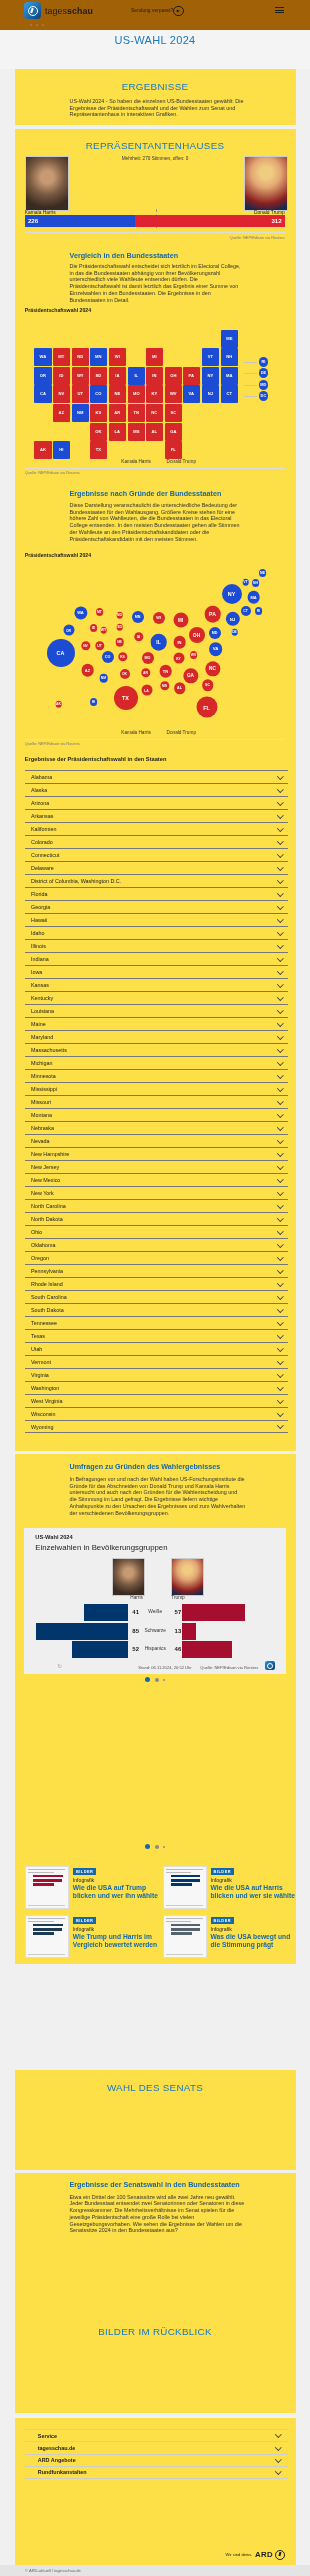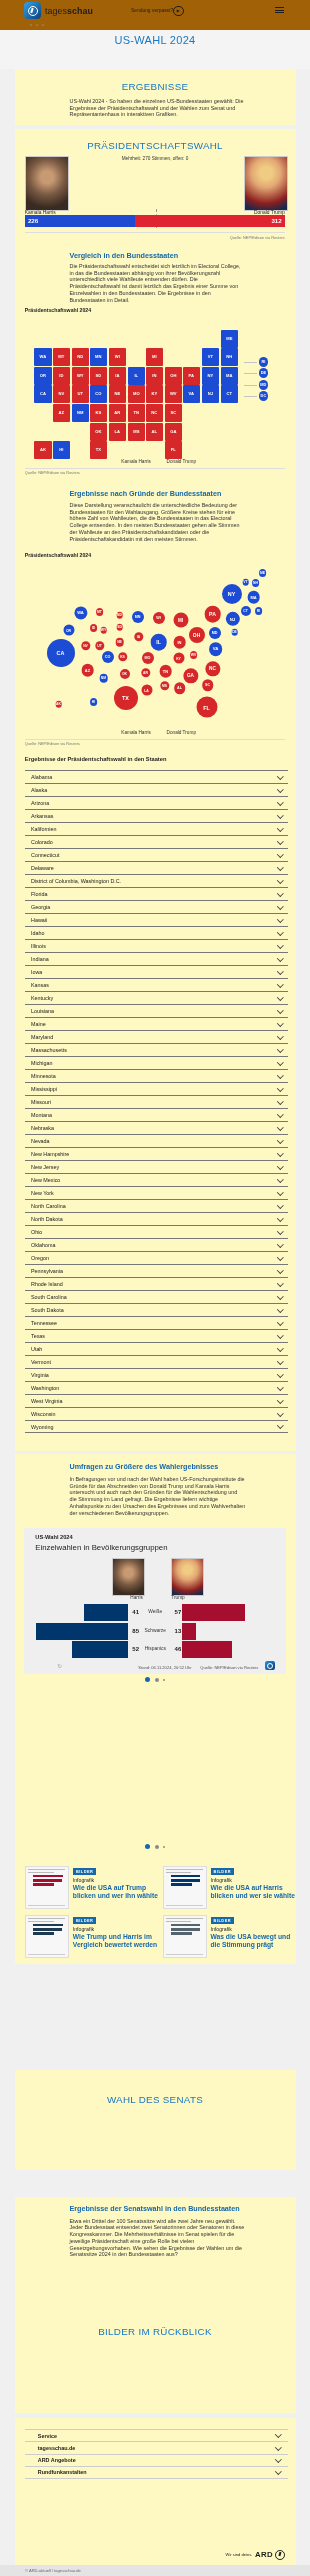--- a/index.html
+++ b/index.html
@@ -1,18 +1,18 @@
 <!DOCTYPE html>
 <html style="font-size:8.3px"><head>
 <meta charset="utf-8">
 <style>
   html,body{margin:0;padding:0;background:#ececec;font-family:"Liberation Sans",sans-serif;color:#333;}
   #page{position:relative;width:310px;height:2576px;margin:0 auto;background:#f0f0f0;overflow:hidden;}
   .abs{position:absolute;}
-  .card{position:absolute;left:14.5px;width:281px;background:#fef9c3;}
+  .card{position:absolute;left:14.5px;width:281px;background:#fde047;}
   
   #topbar{left:0;top:0;width:310px;height:30px;background:#a16207;border-bottom:0.5px solid #e2e2e2;}
   #logo{left:24px;top:2.1px;width:17px;height:17px;border-radius:4.1px;background:linear-gradient(135deg,#35a3e8,#0a3f7d);}
   #logo .eye{position:absolute;left:3.6px;top:3.6px;width:8.8px;height:8.8px;border:1px solid #fff;border-radius:50%;}
   #logo .eye i{position:absolute;left:2.6px;top:1.6px;width:2.1px;height:4.7px;background:#fff;transform:rotate(18deg);}
   #brand{left:45px;top:5.7px;font-size:8.8px;color:#1d1d1d;letter-spacing:0.1px;}
   #brand b{font-weight:700;}
   #watch{left:131px;top:8.3px;font-size:4.9px;color:#1d1d1d;}
   #playicon{left:173px;top:5.7px;width:8.8px;height:8.8px;border:0.8px solid #1d1d1d;border-radius:50%;font-size:4.1px;line-height:8.8px;text-align:center;color:#1d1d1d;}
   #burger{left:275px;top:7.2px;width:8.8px;height:6.2px;}
@@ -85,21 +85,21 @@
   .teaser-thumb .tl{height:1px;background:#bbb;margin:2.1px 2.6px 1px;}
   .teaser-thumb .tl.s{width:60%;}
   .teaser-thumb .tb{height:2.6px;margin:1.6px 5.2px 0 7.2px;background:var(--c,#a50e2e);}
   .teaser-thumb .tb.b2{width:70%;} .teaser-thumb .tb.b3{width:50%;}
   .teaser-thumb .tf{position:absolute;bottom:1.6px;left:2.6px;right:2.6px;height:1px;background:#ccc;}
   .badge{position:absolute;background:#1568a9;color:#fff;font-size:3.9px;font-weight:700;letter-spacing:0.5px;padding:1px 3.1px;}
   .kicker{position:absolute;font-size:5.2px;color:#1d1d1d;}
   .t-title{position:absolute;font-size:6.7px;line-height:7.8px;font-weight:700;color:#1568a9;width:90px;}
   
   #card-rep{top:1967px;height:99px;} #card-sen{top:2070px;height:100px;}
-  #card-senwahl{top:2173px;height:156px;margin-top:24px;} #card-rueck{top:2314px;height:99px;}
+  #card-senwahl{top:2173px;height:156px;} #card-rueck{top:2314px;height:99px;}
   
   #card-footer{top:2418px;height:147px;}
   .f-row{height:12.4px;border-top:0.5px solid #ccc;display:flex;align-items:center;justify-content:space-between;padding:0 7.2px 0 13px;font-size:5.4px;font-weight:700;color:#222;cursor:pointer;box-sizing:border-box;}
   #f-acc .f-row:last-child{border-bottom:0.5px solid #ccc;}
   .f-link{font-size:5.2px;color:#333;margin-bottom:5.7px;cursor:pointer;}
   #ard-foot{position:absolute;right:10.3px;top:132px;display:flex;align-items:center;gap:2.6px;}
   #ard-foot .slog{font-size:4.1px;color:#1d1d1d;}
   #ard-foot .ard{font-size:7.8px;font-weight:700;color:#1d1d1d;letter-spacing:0.3px;}
   #ard-foot .circ{width:7.8px;height:7.8px;border:1px solid #1d1d1d;border-radius:50%;position:relative;}
   #ard-foot .circ::after{content:"";position:absolute;left:2.1px;top:1px;width:1.6px;height:3.6px;background:#1d1d1d;transform:rotate(15deg);}
@@ -142,21 +142,21 @@
         <span class="tab"></span>
       </div>
   </div>
 
   <div id="card-ergebnisse" class="card">
     <div class="abs sec-title" style="top:12.4px;">ERGEBNISSE</div>
     <div class="abs para" style="left:55px;top:29px;">US-Wahl 2024 - So haben die einzelnen US-Bundesstaaten gewählt: Die Ergebnisse der Präsidentschaftswahl und der Wahlen zum Senat und Repräsentantenhaus in interaktiven Grafiken.</div>
   </div>
 
   <div id="card-praesident" class="card">
-    <div class="abs sec-title" style="top:11.4px;">PRÄSIDENTSCHAFTSWAHL</div>
+    <div class="abs sec-title" style="top:11.4px;">REPRÄSENTANTENHAUSES</div>
     <div class="abs" style="top:27px;width:100%;text-align:center;font-size:4.7px;color:#333;">Mehrheit: 270 Stimmen, offen: 0</div>
     <div class="abs photo harris" style="left:10.3px;top:27px;"></div>
     <div class="abs photo trump" style="left:229px;top:27px;"></div>
     <div class="abs candname" style="left:10.3px;top:81px;">Kamala Harris</div>
     <div class="abs candname" style="left:10.3px;top:81px;width:260px;text-align:right;">Donald Trump</div>
     <div id="majline" class="abs"></div>
     <div id="evbar" class="abs">
       <div id="ev-h">226</div>
       <div id="ev-t">312</div>
     </div>
@@ -705,21 +705,21 @@
           <span class="chev"></span>
         </div>
         <div class="acc-row">
           <span>Wyoming</span>
           <span class="chev"></span>
         </div>
       </div>
   </div>
 
   <div id="card-umfragen" class="card">
-    <div class="abs h-blue" style="left:55px;top:8.3px;">Umfragen zu Größere des Wahlergebnisses</div>
+    <div class="abs h-blue" style="left:55px;top:8.3px;">Umfragen zu Gründen des Wahlergebnisses</div>
     <div class="abs para" style="left:55px;top:22px;">In Befragungen vor und nach der Wahl haben US-Forschungsinstitute die Gründe für das Abschneiden von Donald Trump und Kamala Harris untersucht und auch nach den Gründen für die Wahlentscheidung und die Stimmung im Land gefragt. Die Ergebnisse liefern wichtige Anhaltspunkte zu den Ursachen des Ergebnisses und zum Wahlverhalten der verschiedenen Bevölkerungsgruppen.</div>
 
     <div id="igbox" class="abs">
       <div class="kick">US-Wahl 2024</div>
       <div class="t">Einzelwahlen in Bevölkerungsgruppen</div>
       <div class="photo harris small abs" style="left:88px;top:29.5px;"></div>
       <div class="photo trump small abs" style="left:147px;top:29.5px;"></div>
       <div class="abs" style="left:88px;top:67px;width:30.5px;text-align:right;font-size:4.7px;">Harris</div>
       <div class="abs" style="left:147px;top:67px;font-size:4.7px;">Trump</div>
       <div>
@@ -814,21 +814,21 @@
             <div class="tf"></div>
           </div>
           <span class="badge" style="left:48px;top:1.6px;">BILDER</span>
           <span class="kicker" style="left:48px;top:11.4px;">Infografik</span>
           <span class="t-title" style="left:48px;top:18px;">Was die USA bewegt und die Stimmung prägt</span>
         </div>
       </div>
   </div>
 
   <div id="card-sen" class="card">
-    <div class="abs sec-title" style="top:24px;">WAHL DES SENATS</div>
+    <div class="abs sec-title" style="top:12px;">WAHL DES SENATS</div>
   </div>
   <div id="card-senwahl" class="card">
     <div class="abs h-blue" style="left:55px;top:7.2px;">Ergebnisse der Senatswahl in den Bundesstaaten</div>
     <div class="abs para" style="left:55px;top:20.7px;">Etwa ein Drittel der 100 Senatssitze wird alle zwei Jahre neu gewählt. Jeder Bundesstaat entsendet zwei Senatorinnen oder Senatoren in diese Kongresskammer. Die Mehrheitsverhältnisse im Senat spielen für die jeweilige Präsidentschaft eine große Rolle bei vielen Gesetzgebungsvorhaben. Wie sehen die Ergebnisse der Wahlen um die Senatssitze 2024 in den Bundesstaaten aus?</div>
   </div>
   <div id="card-rueck" class="card">
     <div class="abs sec-title" style="top:12.4px;">BILDER IM RÜCKBLICK</div>
   </div>
 
   <div id="card-footer" class="card">

